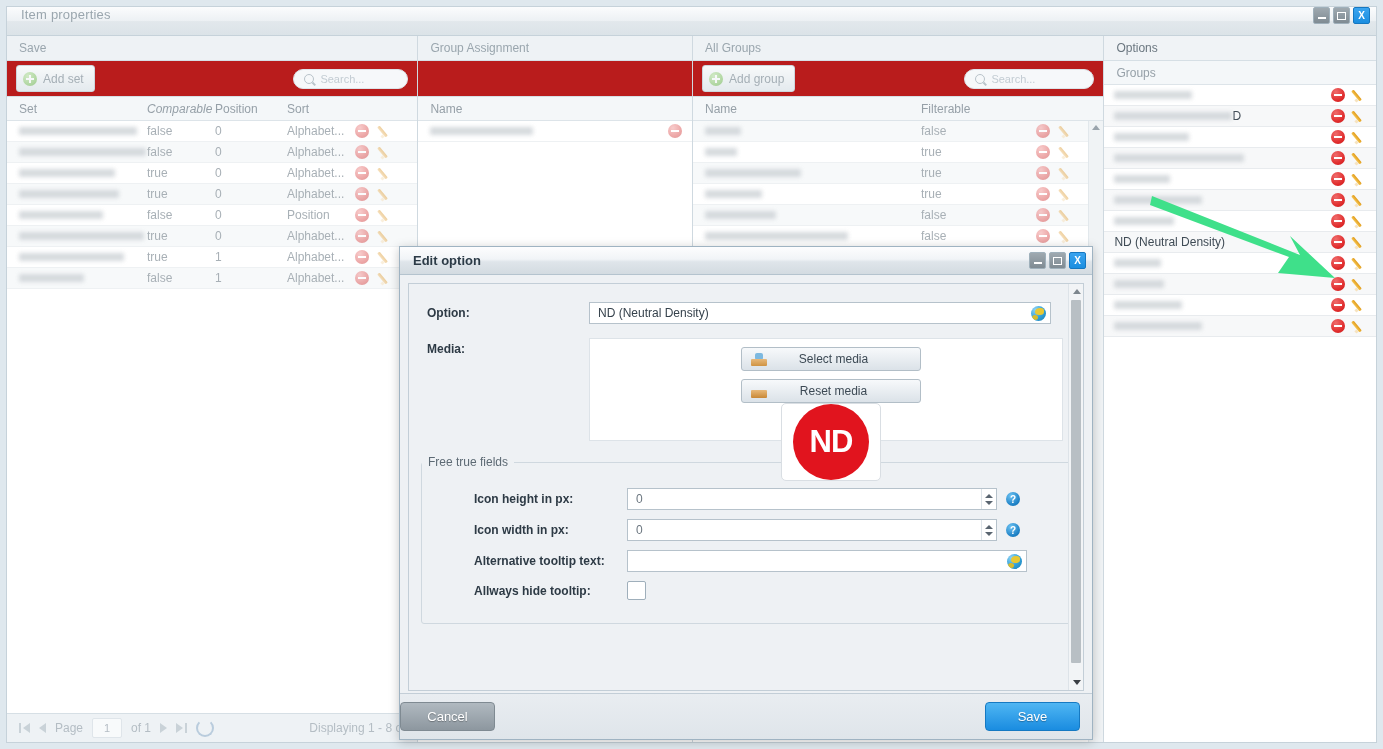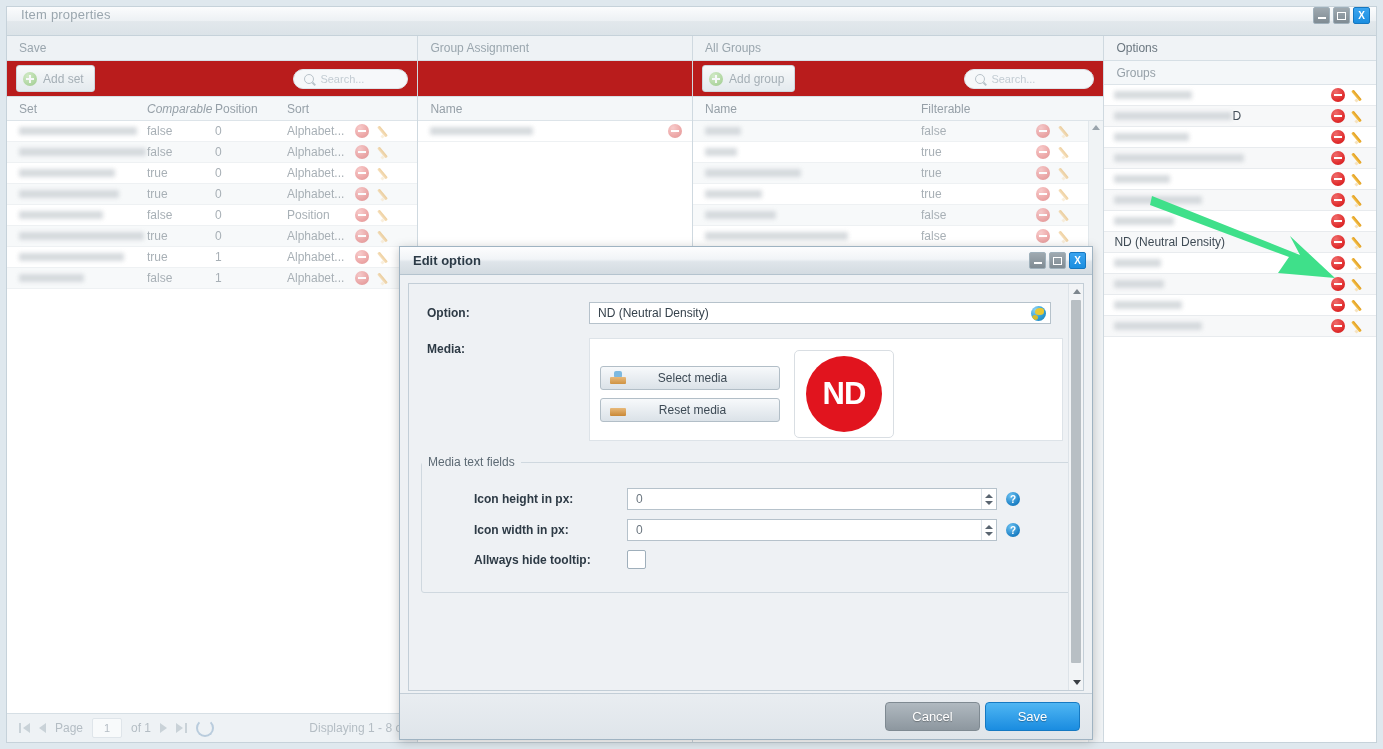--- a/index.html
+++ b/index.html
@@ -130,21 +130,21 @@
   .frow{display:flex;align-items:flex-start;margin-bottom:14px;}
   .flabel{width:180px;padding-left:18px;box-sizing:border-box;font-size:12px;color:#2d3a45;font-weight:bold;line-height:22px;}
   .finput{width:462px;height:22px;box-sizing:border-box;border:1px solid #b6c2cb;background:#fff;
      display:flex;align-items:center;padding:0 4px 0 8px;font-size:12px;color:#36424c;}
   .globe{margin-left:auto;width:15px;height:15px;border-radius:50%;flex:none;
      background:radial-gradient(circle at 30% 25%,#8fd3f5,#2f9fd8 55%,#1d7fb3);position:relative;overflow:hidden;}
   .globe:before{content:"";position:absolute;left:4px;top:2px;width:9px;height:7px;background:#e8c832;border-radius:60% 40% 50% 50%;}
   .globe:after{content:"";position:absolute;left:1px;top:9px;width:6px;height:5px;background:#d8bb2b;border-radius:50%;}
 
   .media-box{width:474px;height:103px;box-sizing:border-box;background:#fff;border:1px solid #dde3e8;
-     display:flex;align-items:center;padding:8px 0 0 10px;gap:14px;}
+     display:flex;align-items:center;padding:8px 0 0 10px;gap:0;flex-direction:column;}
   .mbtns{display:flex;flex-direction:column;gap:8px;}
   .mbtn{width:180px;height:24px;box-sizing:border-box;border:1px solid #b2bec7;border-radius:3px;
      background:linear-gradient(to bottom,#f7f9fb,#dbe2e8);display:flex;align-items:center;cursor:pointer;}
   .mbtn .mi{width:16px;height:13px;margin-left:9px;position:relative;flex:none;}
   .mbtn .mi .tray{position:absolute;left:0;bottom:0;width:16px;height:7px;background:linear-gradient(to bottom,#e8b97a,#cf9343);border-radius:1px;}
   .mbtn .mi .arr{position:absolute;left:4px;top:0;width:8px;height:7px;background:#7db9e0;border-radius:2px;}
   .mbtn.reset .mi .arr{background:#d9534f;left:2px;top:5px;height:4px;width:12px;}
   .mbtn.reset .mi .tray{background:linear-gradient(to bottom,#e8b97a,#c98836);height:8px;}
   .mbtn .ml{flex:1;text-align:center;font-size:12px;color:#3d4a55;padding-right:20px;}
   .preview{width:100px;height:88px;box-sizing:border-box;background:#fff;border:1px solid #d9dee3;border-radius:5px;
@@ -163,21 +163,21 @@
      align-items:center;gap:3px;border-left:1px solid #dde3e8;cursor:pointer;}
   .spin .sp .u{width:0;height:0;border-left:4px solid transparent;border-right:4px solid transparent;border-bottom:4px solid #5a6570;}
   .spin .sp .d{width:0;height:0;border-left:4px solid transparent;border-right:4px solid transparent;border-top:4px solid #5a6570;}
   .help{width:14px;height:14px;border-radius:50%;background:radial-gradient(circle at 35% 28%,#6cc2f2,#1b7fc4 70%,#13689f);
      color:#fff;font-size:10px;font-weight:bold;display:flex;align-items:center;justify-content:center;margin-left:9px;cursor:pointer;}
   .tt-input{width:400px;height:22px;box-sizing:border-box;border:1px solid #b6c2cb;background:#fff;
      display:flex;align-items:center;padding:0 4px 0 8px;}
 
   .m-foot{position:absolute;left:0;right:0;bottom:0;height:46px;
      background:linear-gradient(to bottom,#e9edf1,#dfe5ea);border-top:1px solid #c3ced7;
-     display:flex;align-items:center;justify-content:flex-end;gap:5px;padding-right:12px;box-sizing:border-box;}
+     display:flex;align-items:center;justify-content:space-between;gap:20px;padding-right:12px;box-sizing:border-box;}
   .fbtn{width:93px;height:27px;border-radius:4px;font-size:13px;color:#fff;
      display:flex;align-items:center;justify-content:center;cursor:pointer;text-shadow:0 1px 1px rgba(0,0,0,.3);}
   .fbtn.cancel{background:linear-gradient(to bottom,#b0b9c0,#8d979f);border:1px solid #7f8a92;}
   .fbtn.save{background:linear-gradient(to bottom,#4fb6f3,#1a8ce0);border:1px solid #1579c2;}
 </style>
 </head>
 <body>
 
 <div class="window">
 
@@ -544,21 +544,21 @@
               <span class="ml">Reset media</span>
             </div>
           </div>
           <div class="preview">
             <div class="nd">ND</div>
           </div>
         </div>
       </div>
 
       <fieldset class="ftf">
-        <legend>Media text fields</legend>
+        <legend>Free true fields</legend>
 
 
         <div class="ffrow">
           <div class="fflabel">Icon height in px:</div>
           <div class="spin">
             <span>0</span>
             <span class="sp">
                 <i class="u"></i>
                 <i class="d"></i>
               </span>
@@ -571,20 +571,27 @@
           <div class="spin">
             <span>0</span>
             <span class="sp">
                 <i class="u"></i>
                 <i class="d"></i>
               </span>
           </div>
           <div class="help">?</div>
         </div>
 
+        <div class="ffrow">
+          <div class="fflabel">Alternative tooltip text:</div>
+          <div class="tt-input">
+            <span></span>
+            <span class="globe"></span>
+          </div>
+        </div>
 
         <div class="ffrow">
           <div class="fflabel">Allways hide tooltip:</div>
           <div class="chk"></div>
         </div>
       </fieldset>
     </div>
 
     <div class="m-scroll">
       <i class="up"></i>

